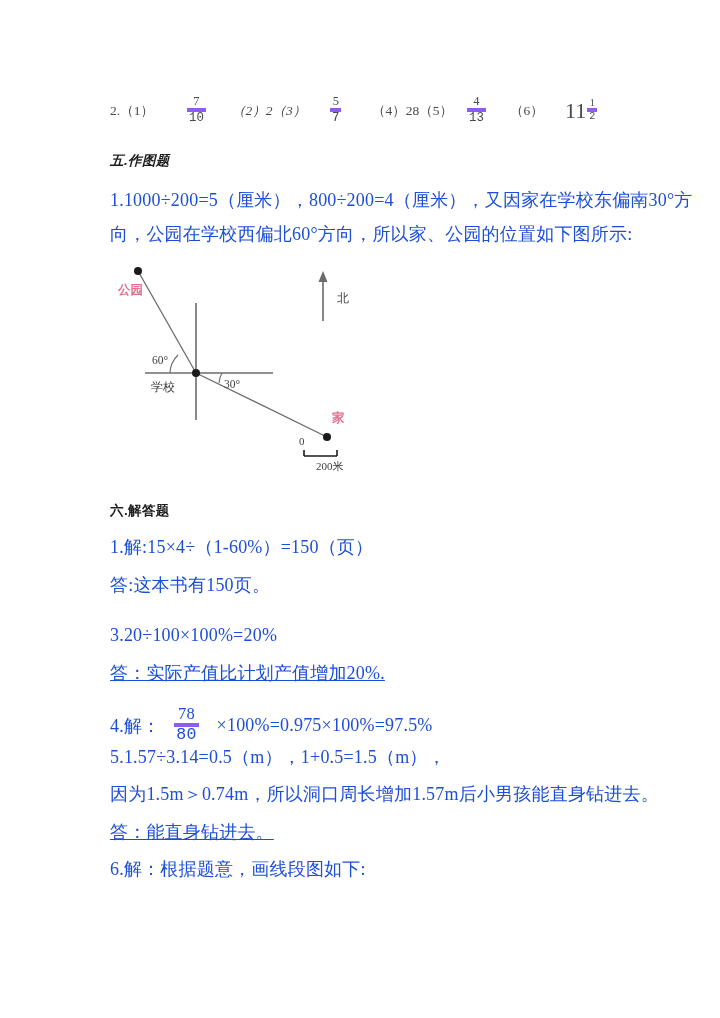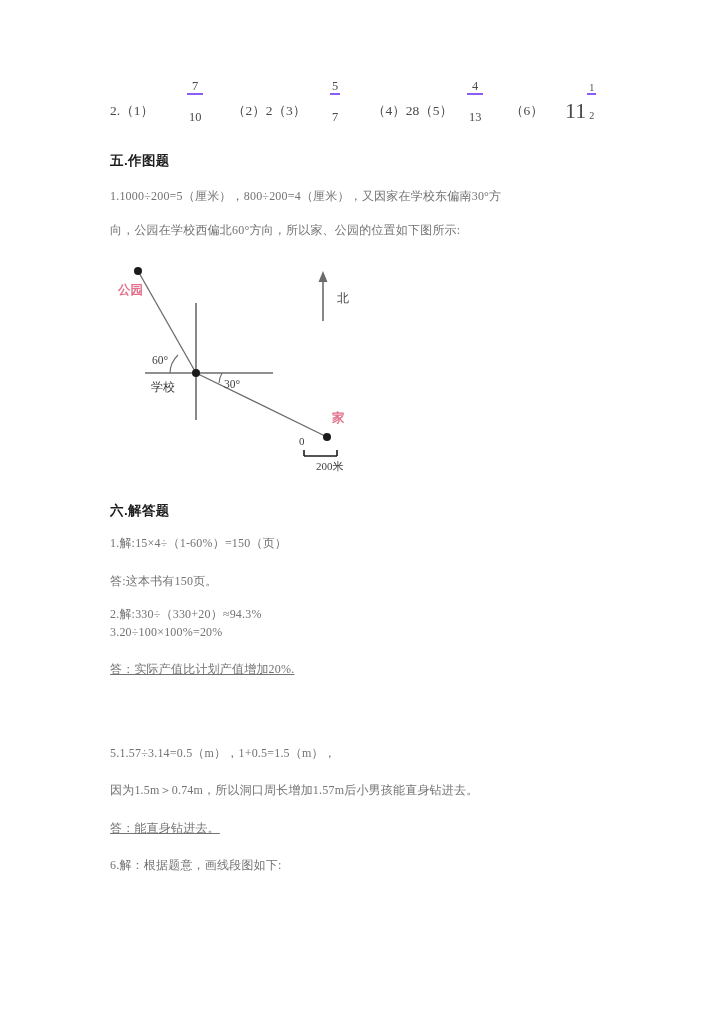--- a/index.html
+++ b/index.html
@@ -20,22 +20,22 @@
     left: 0; top: 0;
     width: 720px;
     height: 1018px;
     background: #fff;
   }
 
   
   .tline {
     position: absolute;
     white-space: nowrap;
-    color: #737373;
-    font-size: 12px;
+    color: #1d4ed8;
+    font-size: 18px;
     letter-spacing: 0.2px;
   }
   .sec-head {
     position: absolute;
     white-space: nowrap;
     font-weight: bold;
     font-size: 13.5px;
     color: #1d1d1d;
     font-family: "Liberation Sans", "DejaVu Sans", sans-serif;
     letter-spacing: 0.4px;
@@ -51,23 +51,24 @@
     line-height: 1.02;
     margin: 0 2px;
   }
   .frac .num {
     display: block;
     padding: 0 2px;
     font-size: 0.92em;
   }
   .frac .den {
     display: block;
-    padding: 16px 2px;
-    border-top: 2px solid #8b5cf6;
+    padding: 0 2px;
+    border-top: 4px solid #8b5cf6;
     font-size: 0.92em;
+    font-family: Liberation Mono, monospace;
   }
   .mixed {
     display: inline-block;
     font-size: 22px;
     line-height: 1;
     vertical-align: middle;
   }
   .mixed .whole { vertical-align: middle; }
   .mixed .frac { font-size: 11px; }
 
@@ -121,21 +122,21 @@
   <div id="answers-row">
     <div class="ansitem" style="left:0px;">2.（1）</div>
 
     <div class="ansitem" style="left:75px;">
       <span class="frac">
         <span class="num">7</span>
         <span class="den">10</span>
       </span>
     </div>
 
-    <div class="ansitem" style="left:122px;">（2）2（3）</div>
+    <div class="ansitem" style="left:122px;font-style:italic;">（2）2（3）</div>
 
     <div class="ansitem" style="left:218px;">
       <span class="frac">
         <span class="num">5</span>
         <span class="den">7</span>
       </span>
     </div>
 
     <div class="ansitem" style="left:262px;text-align:right;">（4）28（5）</div>
 
@@ -151,21 +152,21 @@
     <div class="ansitem" style="left:455px;">
       <span class="mixed">
         <span class="whole">11</span><span class="frac" style="margin:0 0 0 1px;">
           <span class="num">1</span>
           <span class="den">2</span>
         </span>
       </span>
     </div>
   </div>
 
-  <div class="sec-head" style="left:110px; top:152px;">五.作图题</div>
+  <div class="sec-head" style="left:110px; top:152px;font-style:italic;">五.作图题</div>
 
   <div class="tline" style="left:110px; top:188px;">1.1000÷200=5（厘米），800÷200=4（厘米），又因家在学校东偏南30°方</div>
 
   <div class="tline" style="left:110px; top:222px;">向，公园在学校西偏北60°方向，所以家、公园的位置如下图所示:</div>
 
   <div id="figure">
     <svg width="320" height="225" viewBox="0 0 320 225">
 
       <line x1="45" y1="118" x2="173" y2="118" stroke="#6b6b6b" stroke-width="1.6"></line>
 
@@ -199,26 +200,33 @@
     <div class="fig-label small" style="left:199px; top:180px;">0</div>
     <div class="fig-label small" style="left:216px; top:180px;margin-top:24px;">200米</div>
   </div>
 
   <div class="sec-head" style="left:110px; top:502px;">六.解答题</div>
 
   <div class="tline" style="left:110px; top:535px;">1.解:15×4÷（1-60%）=150（页）</div>
 
   <div class="tline" style="left:110px; top:573px;">答:这本书有150页。</div>
 
-  <div class="tline" style="left:110px; top:606px;">2.解:330÷（330+20）≈94.3%</div>
 
   <div class="tline" style="left:110px; top:625px;">3.20÷100×100%=20%</div>
 
   <div class="tline" style="left:110px; top:661px;text-decoration:underline;">答：实际产值比计划产值增加20%.</div>
 
+  <div class="tline" style="left:110px; top:707px; display:flex; align-items:center;">
+    <span>4.解：</span>
+    <span class="frac" style="margin:0 18px 0 14px;">
+      <span class="num">78</span>
+      <span class="den">80</span>
+    </span>
+    <span>×100%=0.975×100%=97.5%</span>
+  </div>
 
   <div class="tline" style="left:110px; top:745px;">5.1.57÷3.14=0.5（m），1+0.5=1.5（m），</div>
 
   <div class="tline" style="left:110px; top:782px;">因为1.5m＞0.74m，所以洞口周长增加1.57m后小男孩能直身钻进去。</div>
 
   <div class="tline" style="left:110px; top:820px;text-decoration:underline;">答：能直身钻进去。</div>
 
   <div class="tline" style="left:110px; top:857px;">6.解：根据题意，画线段图如下:</div>
 
 </div>

